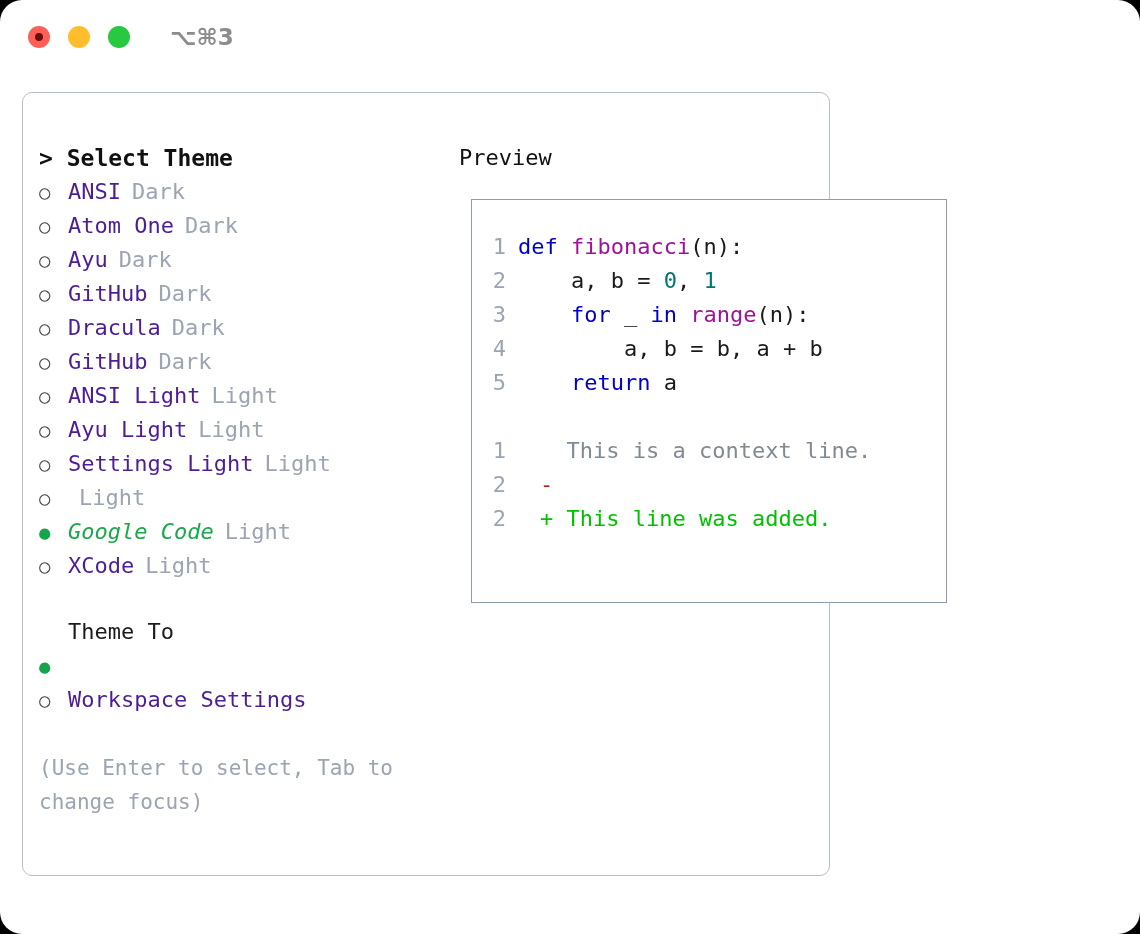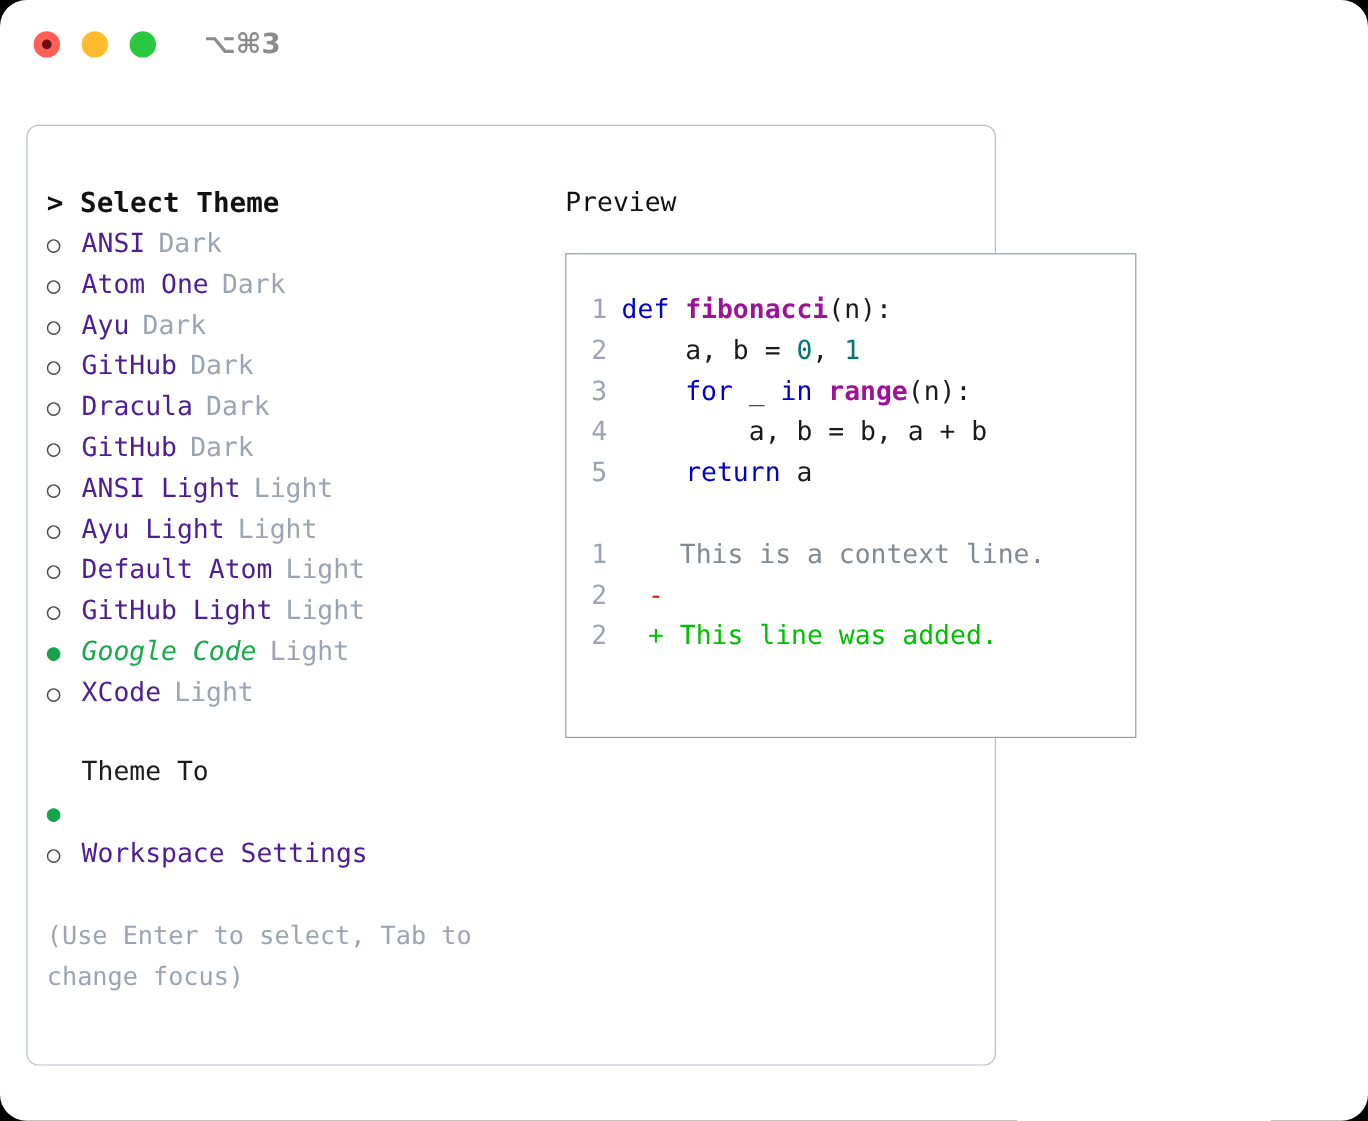--- a/index.html
+++ b/index.html
@@ -66,21 +66,21 @@
     font-weight: bold;
     color: #8c8c8c;
     letter-spacing: 0px;
     font-family: "DejaVu Sans", "Liberation Sans", sans-serif;
   }
 
   
   #panel {
     position: absolute;
     left: 22px;
-    top: 104px;
+    top: 92px;
     width: 808px;
     height: 784px;
     box-sizing: border-box;
     border: 1.5px solid #b6bfcb;
     border-radius: 10px;
     background: #ffffff;
   }
 
   #panel-inner {
     position: absolute;
@@ -148,21 +148,21 @@
   
   #right-col {
     flex: 1;
     padding: 48px 0 0 0;
     box-sizing: border-box;
   }
   #preview-title {
     font-size: 22px;
     color: #111111;
     line-height: 34px;
-    margin-left: 28px;
+    margin-left: 16px;
   }
   #preview-box {
     margin-top: 24px;
     margin-left: 28px;
     width: 476px;
     height: 404px;
     box-sizing: border-box;
     border: 1.5px solid #8e9cad;
     background: #ffffff;
     padding: 30px 0 0 0;
@@ -179,21 +179,21 @@
     width: 46px;
     flex: 0 0 46px;
     text-align: right;
     color: #9aa4b2;
     padding-right: 12px;
     box-sizing: border-box;
   }
   .code-body { color: #1a1a1a; }
 
   .tok-kw   { color: #0000c8; }
-  .tok-fn   { color: #a0119a; font-weight: bold; }
+  .tok-fn   { color: #a0119a; }
   .tok-num  { color: #00766e; }
   .tok-pl   { color: #1a1a1a; }
 
   .code-gap { height: 34px; }
 
   .diff-ctx { color: #808a92; }
   .diff-del { color: #cc1f10; }
   .diff-add { color: #00c000; }
 </style>
 </head>
@@ -219,22 +219,22 @@
 
         <div id="theme-list">
             <div class="opt-row"><span class="bullet">○</span><span class="opt-name">ANSI</span><span class="opt-tag">Dark</span></div>
             <div class="opt-row"><span class="bullet">○</span><span class="opt-name">Atom One</span><span class="opt-tag">Dark</span></div>
             <div class="opt-row"><span class="bullet">○</span><span class="opt-name">Ayu</span><span class="opt-tag">Dark</span></div>
             <div class="opt-row"><span class="bullet">○</span><span class="opt-name">GitHub</span><span class="opt-tag">Dark</span></div>
             <div class="opt-row"><span class="bullet">○</span><span class="opt-name">Dracula</span><span class="opt-tag">Dark</span></div>
             <div class="opt-row"><span class="bullet">○</span><span class="opt-name">GitHub</span><span class="opt-tag">Dark</span></div>
             <div class="opt-row"><span class="bullet">○</span><span class="opt-name">ANSI Light</span><span class="opt-tag">Light</span></div>
             <div class="opt-row"><span class="bullet">○</span><span class="opt-name">Ayu Light</span><span class="opt-tag">Light</span></div>
-            <div class="opt-row"><span class="bullet">○</span><span class="opt-name">Default Atom</span><span class="opt-tag">Light</span></div>
-            <div class="opt-row"><span class="bullet">○</span><span class="opt-name">GitHub Light</span><span class="opt-tag">Light</span></div>
+            <div class="opt-row"><span class="bullet">○</span><span class="opt-name">Settings Light</span><span class="opt-tag">Light</span></div>
+            <div class="opt-row"><span class="bullet">○</span><span class="opt-tag">Light</span></div>
             <div class="opt-row selected"><span class="bullet sel">●</span><span class="opt-name">Google Code</span><span class="opt-tag">Light</span></div>
             <div class="opt-row"><span class="bullet">○</span><span class="opt-name">XCode</span><span class="opt-tag">Light</span></div>
           </div>
 
         <div id="apply-block">
           <div class="section-header">Theme To</div>
           <div id="apply-list">
               <div class="opt-row selected"><span class="bullet sel">●</span></div>
               <div class="opt-row"><span class="bullet">○</span><span class="opt-name">Workspace Settings</span></div>
             </div>

